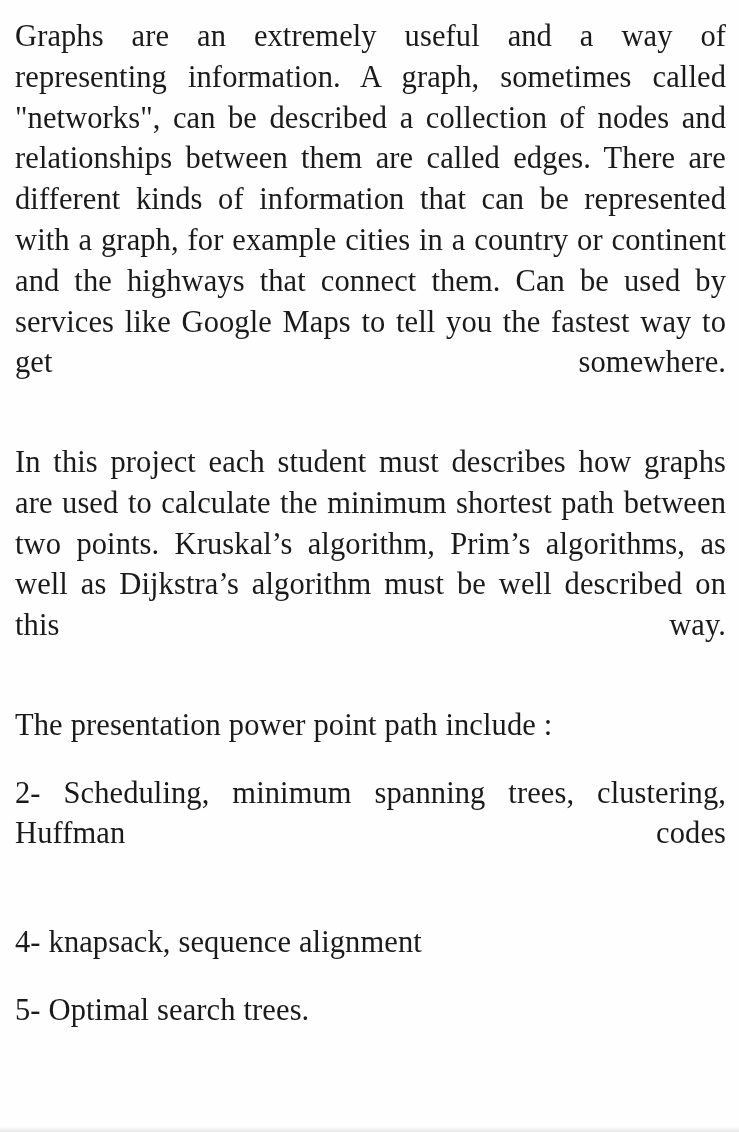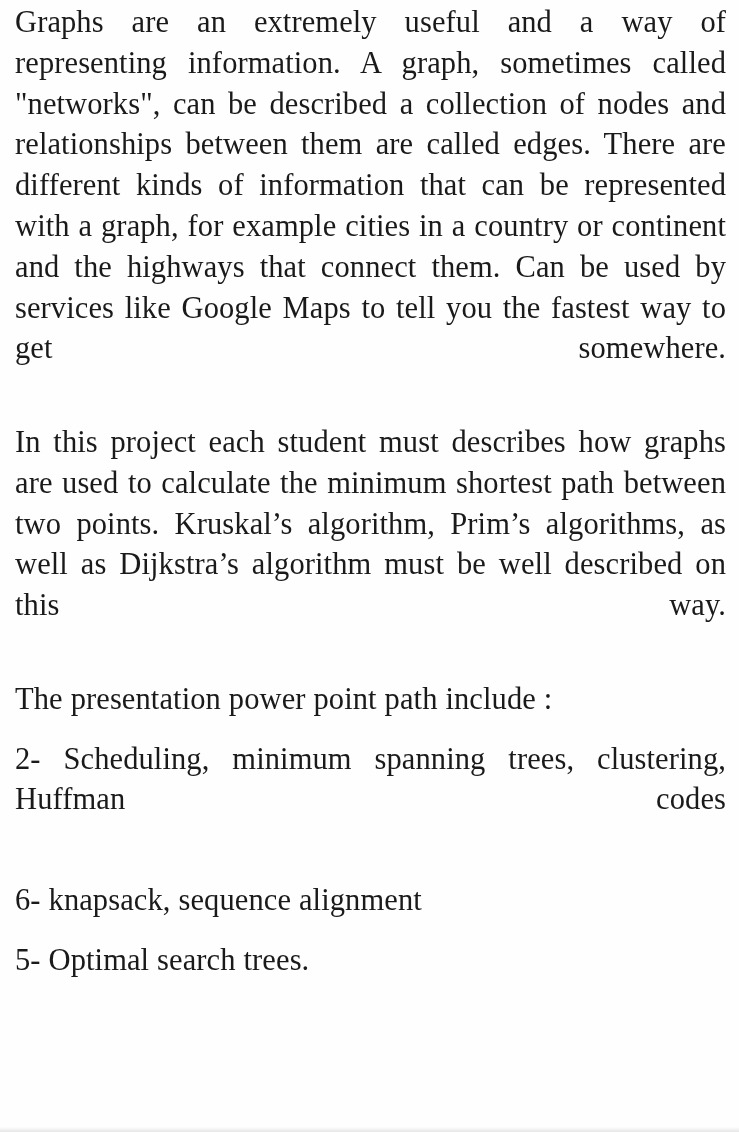--- a/index.html
+++ b/index.html
@@ -15,21 +15,21 @@
     color: #1a1a1a;
     overflow: hidden;
   }
 
   #page {
     position: relative;
     width: 739px;
     height: 1132px;
     background: #fefefe;
     box-sizing: border-box;
-    padding: 2px 13px 0 15px;
+    padding: 16px 13px 0 15px;
   }
 
   
   #page::after {
     content: "";
     position: absolute;
     left: 0;
     right: 0;
     bottom: 0;
     height: 5px;
@@ -53,36 +53,36 @@
     content: "";
     display: inline-block;
     width: 100%;
   }
 
   .para.left {
     text-align: left;
   }
 
   .gap-intro   { margin-top: 0; }
-  .gap-para    { margin-top: 12px; }
-  .gap-item    { margin-top: 19px; }
+  .gap-para    { margin-top: 18px; }
+  .gap-item    { margin-top: 27px; }
   .gap-first-item { margin-top: 27px; }
 </style>
 </head>
 <body>
 
 <div id="page">
 
   <p class="para gap-intro full-justify">Graphs are an extremely useful and a way of representing information.  A graph, sometimes called "networks", can be described a collection of nodes and relationships between them are called edges. There are different kinds of information that can be represented with a graph, for example cities in a country or continent and the highways that connect them. Can be used by services like Google Maps to tell you the fastest way to get somewhere.</p>
 
   <p class="para gap-para full-justify">In this project each student must describes how graphs are used to calculate the minimum shortest path between two points. Kruskal’s algorithm, Prim’s algorithms, as well as Dijkstra’s algorithm must be well described on this way.</p>
 
   <p class="para gap-para left">The presentation power point path include :</p>
 
 
   <p class="para gap-item full-justify">2- Scheduling, minimum spanning trees, clustering, Huffman codes</p>
 
 
-  <p class="para gap-item left">6- knapsack, sequence alignment</p>
+  <p class="para gap-item left">4- knapsack, sequence alignment</p>
 
   <p class="para gap-item left">5- Optimal search trees.</p>
 
 </div>
 
 </body></html>

